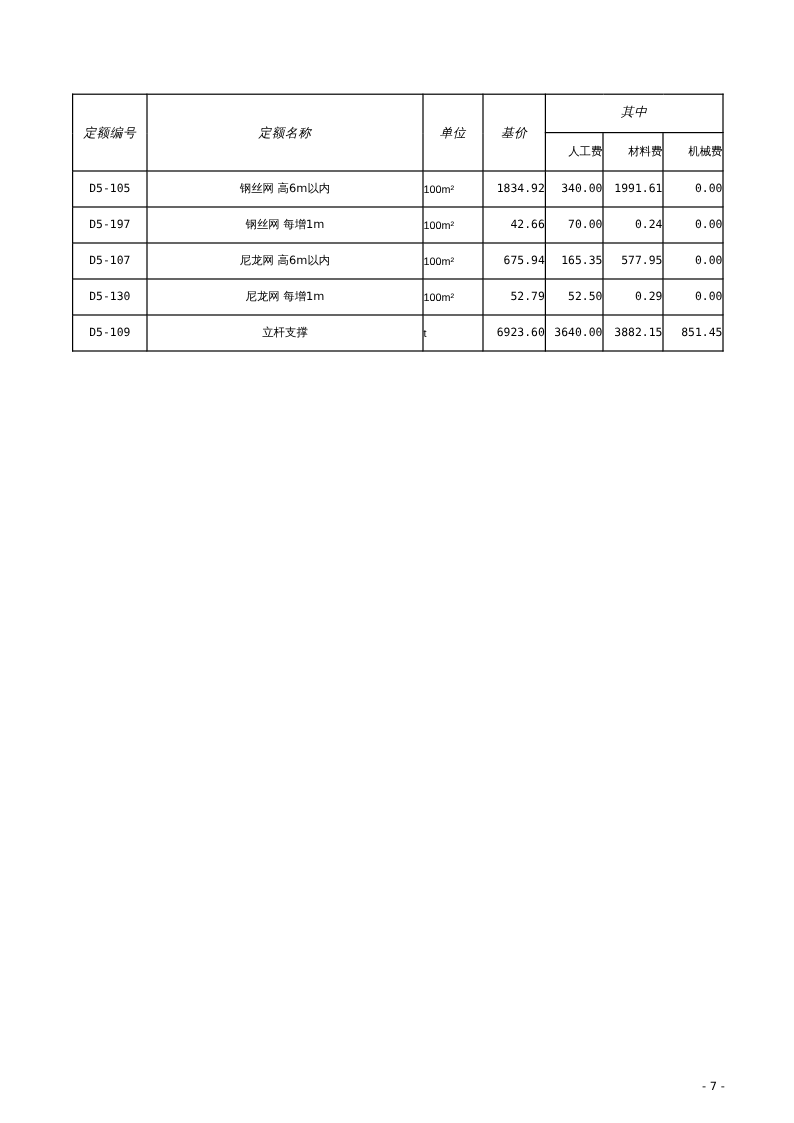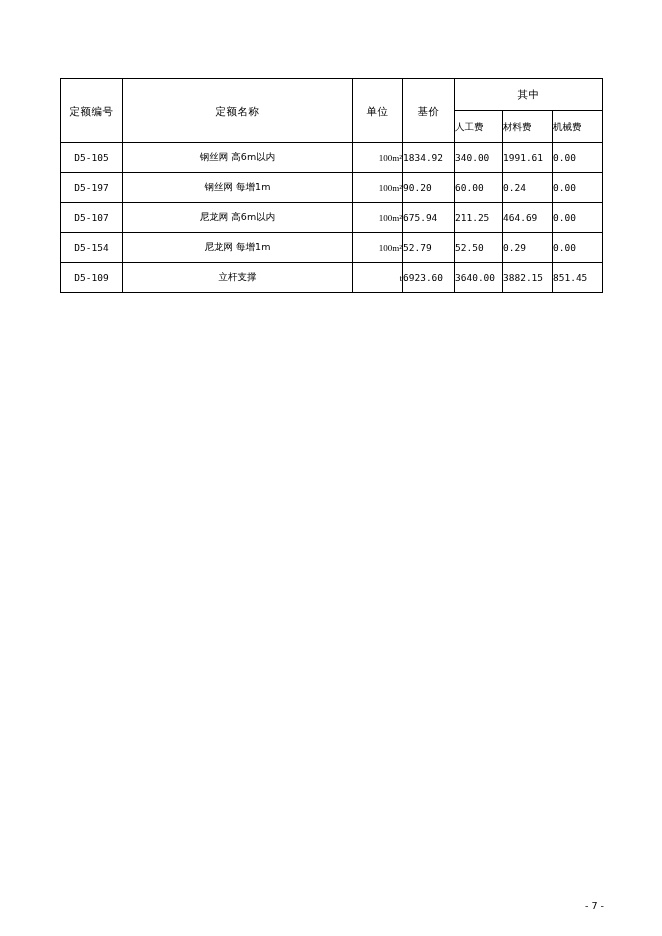--- a/index.html
+++ b/index.html
@@ -49,28 +49,29 @@
   col.c-mach   { width: 50px; }
 
   .hdr-cell {
     text-align: center;
     font-size: 10.5px;
     font-weight: bold;
     font-family: "DejaVu Sans", "Liberation Sans", sans-serif;
     letter-spacing: 0.5px;
     height: 31px;
     line-height: 31px;
+    font-style: italic;
   }
   .hdr-tall {
     height: 62px;
     line-height: 62px;
     margin-top: 24px;
   }
   .hdr-sub {
-    text-align: left;
+    text-align: right;
     font-size: 9.5px;
     font-weight: bold;
     font-family: "DejaVu Sans", "Liberation Sans", sans-serif;
     height: 31px;
     line-height: 31px;
   }
   .row-cell {
     height: 29px;
     font-size: 9.5px;
     font-family: "DejaVu Sans", "Liberation Sans", sans-serif;
@@ -79,25 +80,26 @@
     text-align: center;
     font-family: "DejaVu Sans Mono", monospace;
     font-size: 9.5px;
   }
   .cell-name {
     text-align: center;
     padding-left: 8px;
     font-size: 9.5px;
   }
   .cell-unit {
-    text-align: right;
+    text-align: left;
     font-size: 9px;
-    font-family: Liberation Serif, serif;
+    font-family: Liberation Sans, sans-serif;
   }
   .cell-num {
+    text-align: right;
     padding-right: 6px;
     font-family: "DejaVu Sans Mono", monospace;
     font-size: 9.5px;
   }
   .page-number {
     position: absolute;
     right: 58px;
     bottom: 25px;
     font-size: 9.5px;
     font-family: "DejaVu Sans", "Liberation Sans", sans-serif;
@@ -141,36 +143,36 @@
           <td class="row-cell cell-unit">100m²</td>
           <td class="row-cell cell-num">1834.92</td>
           <td class="row-cell cell-num">340.00</td>
           <td class="row-cell cell-num">1991.61</td>
           <td class="row-cell cell-num">0.00</td>
         </tr>
         <tr>
           <td class="row-cell cell-code">D5-197</td>
           <td class="row-cell cell-name">钢丝网  每增1m</td>
           <td class="row-cell cell-unit">100m²</td>
-          <td class="row-cell cell-num">90.20</td>
-          <td class="row-cell cell-num">60.00</td>
+          <td class="row-cell cell-num">42.66</td>
+          <td class="row-cell cell-num">70.00</td>
           <td class="row-cell cell-num">0.24</td>
           <td class="row-cell cell-num">0.00</td>
         </tr>
         <tr>
           <td class="row-cell cell-code">D5-107</td>
           <td class="row-cell cell-name">尼龙网  高6m以内</td>
           <td class="row-cell cell-unit">100m²</td>
           <td class="row-cell cell-num">675.94</td>
-          <td class="row-cell cell-num">211.25</td>
-          <td class="row-cell cell-num">464.69</td>
+          <td class="row-cell cell-num">165.35</td>
+          <td class="row-cell cell-num">577.95</td>
           <td class="row-cell cell-num">0.00</td>
         </tr>
         <tr>
-          <td class="row-cell cell-code">D5-154</td>
+          <td class="row-cell cell-code">D5-130</td>
           <td class="row-cell cell-name">尼龙网  每增1m</td>
           <td class="row-cell cell-unit">100m²</td>
           <td class="row-cell cell-num">52.79</td>
           <td class="row-cell cell-num">52.50</td>
           <td class="row-cell cell-num">0.29</td>
           <td class="row-cell cell-num">0.00</td>
         </tr>
         <tr>
           <td class="row-cell cell-code">D5-109</td>
           <td class="row-cell cell-name">立杆支撑</td>

